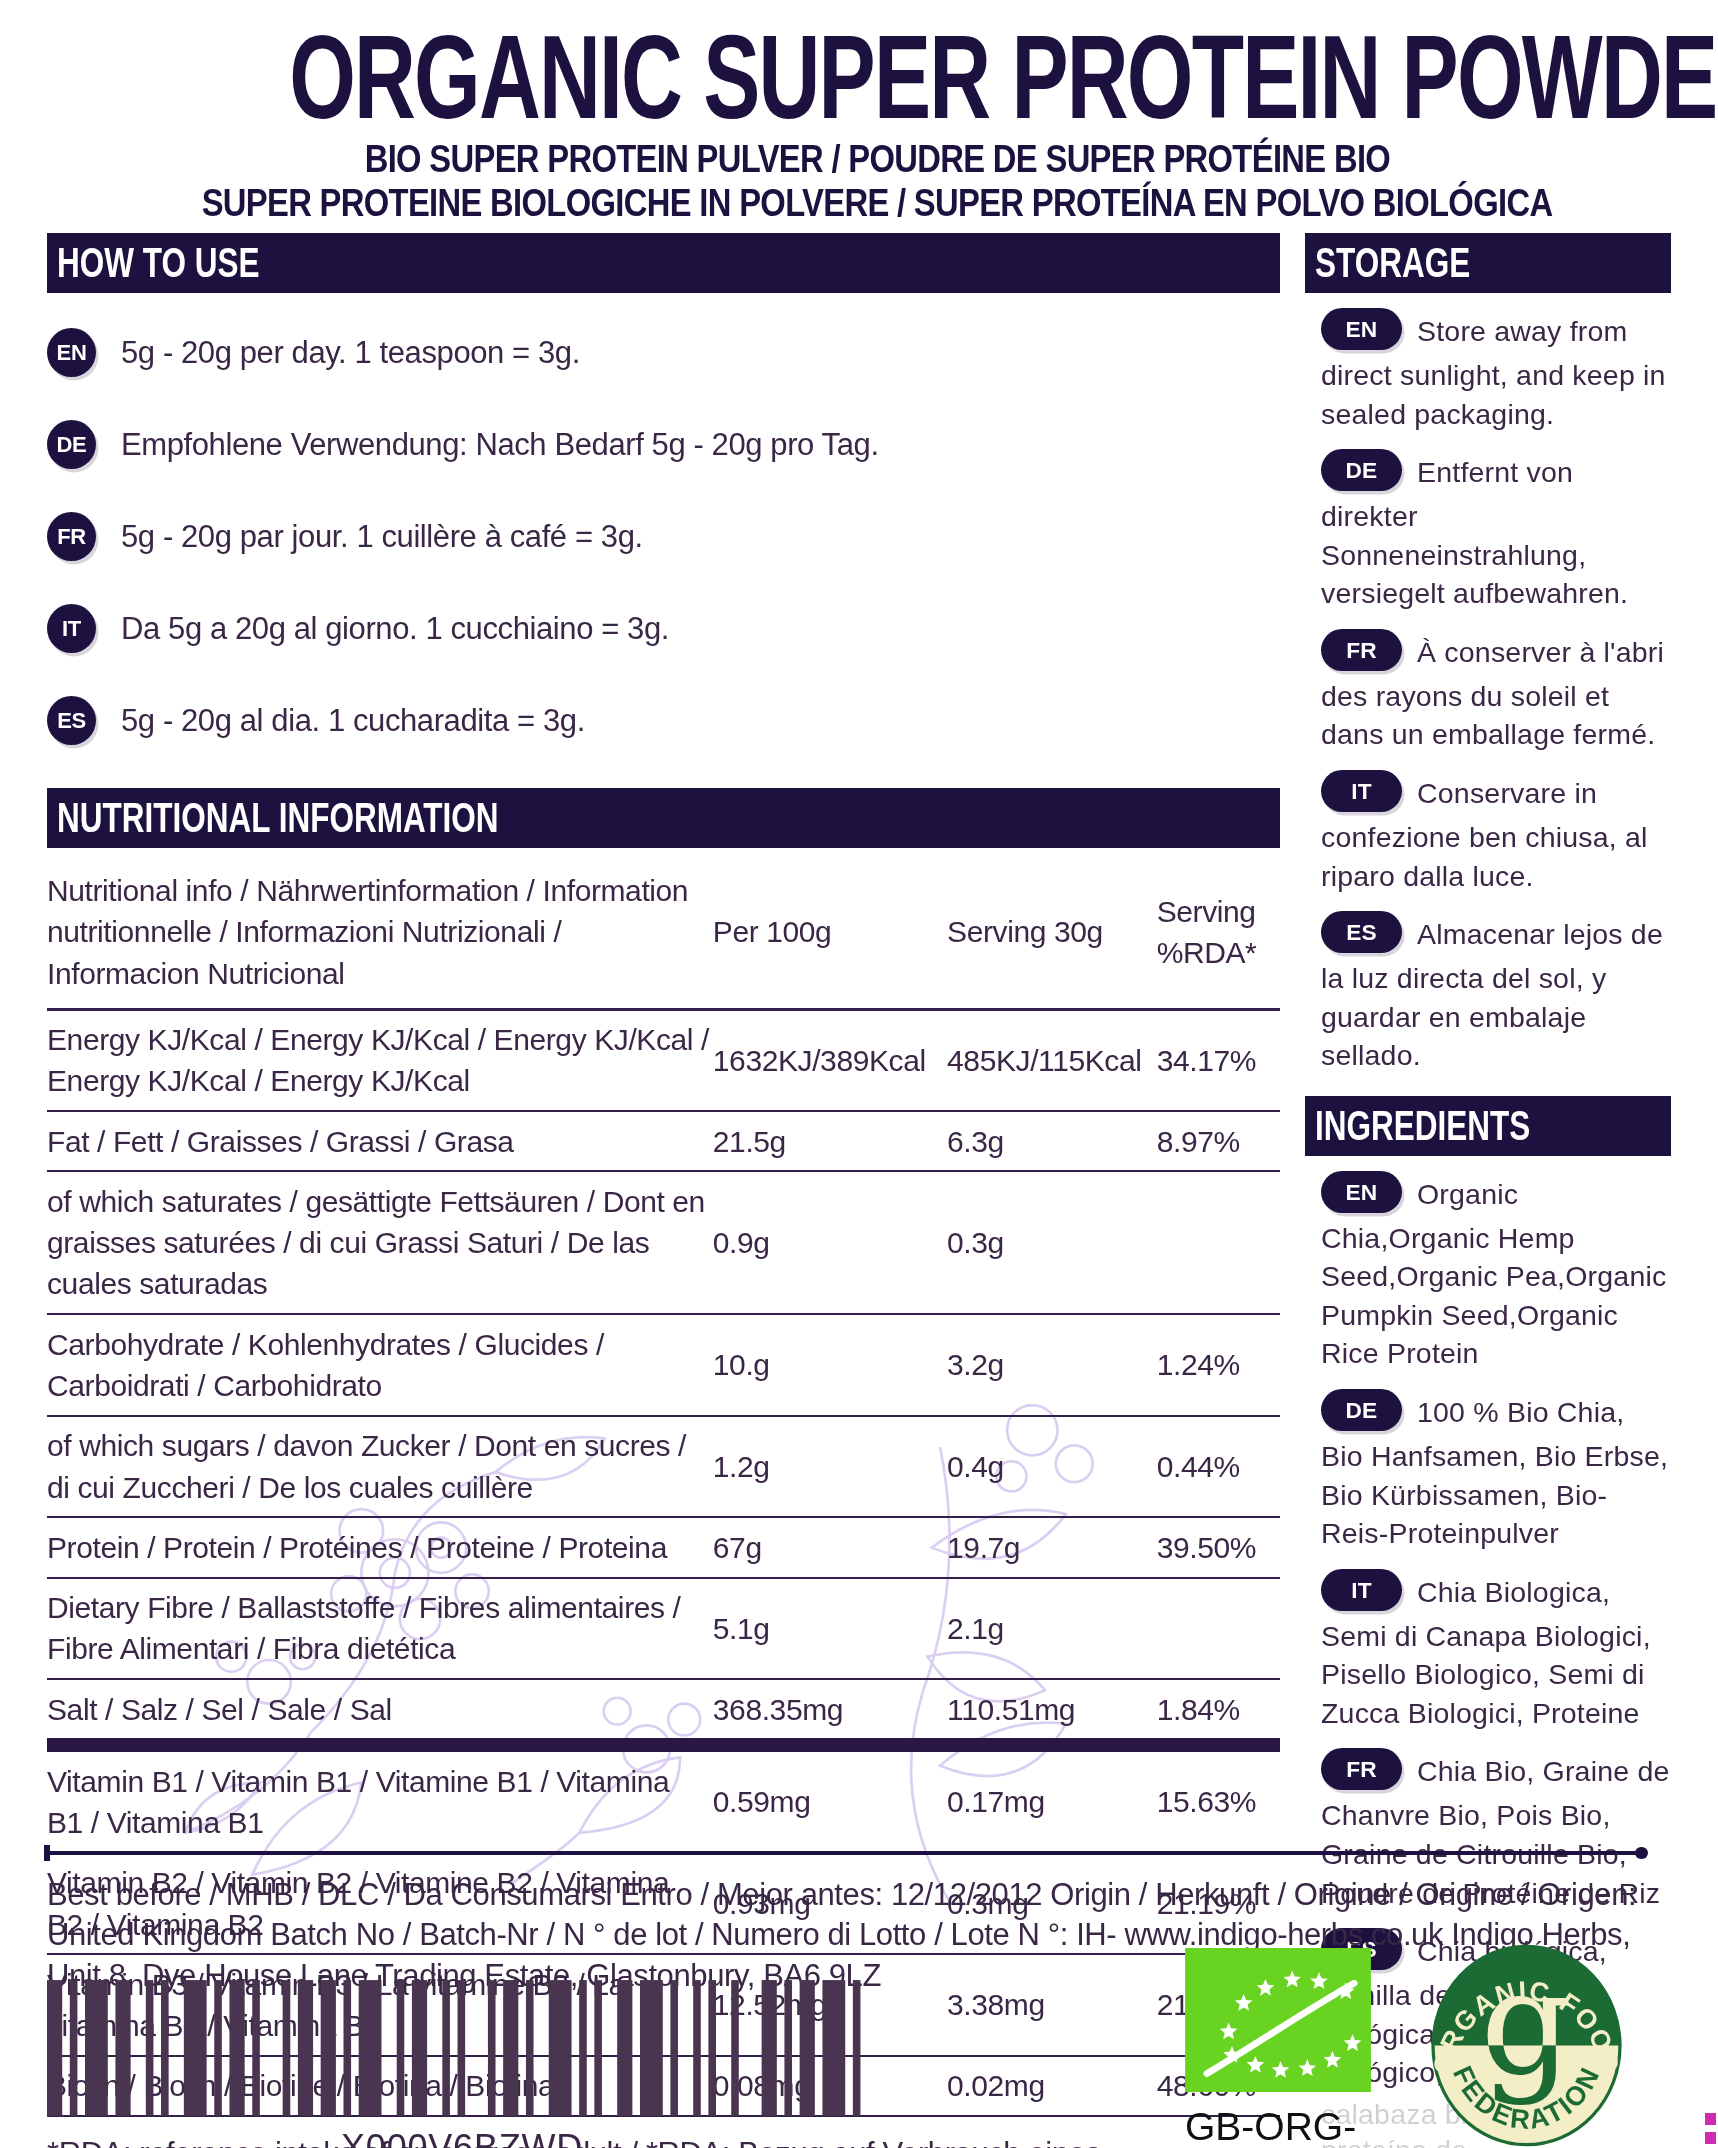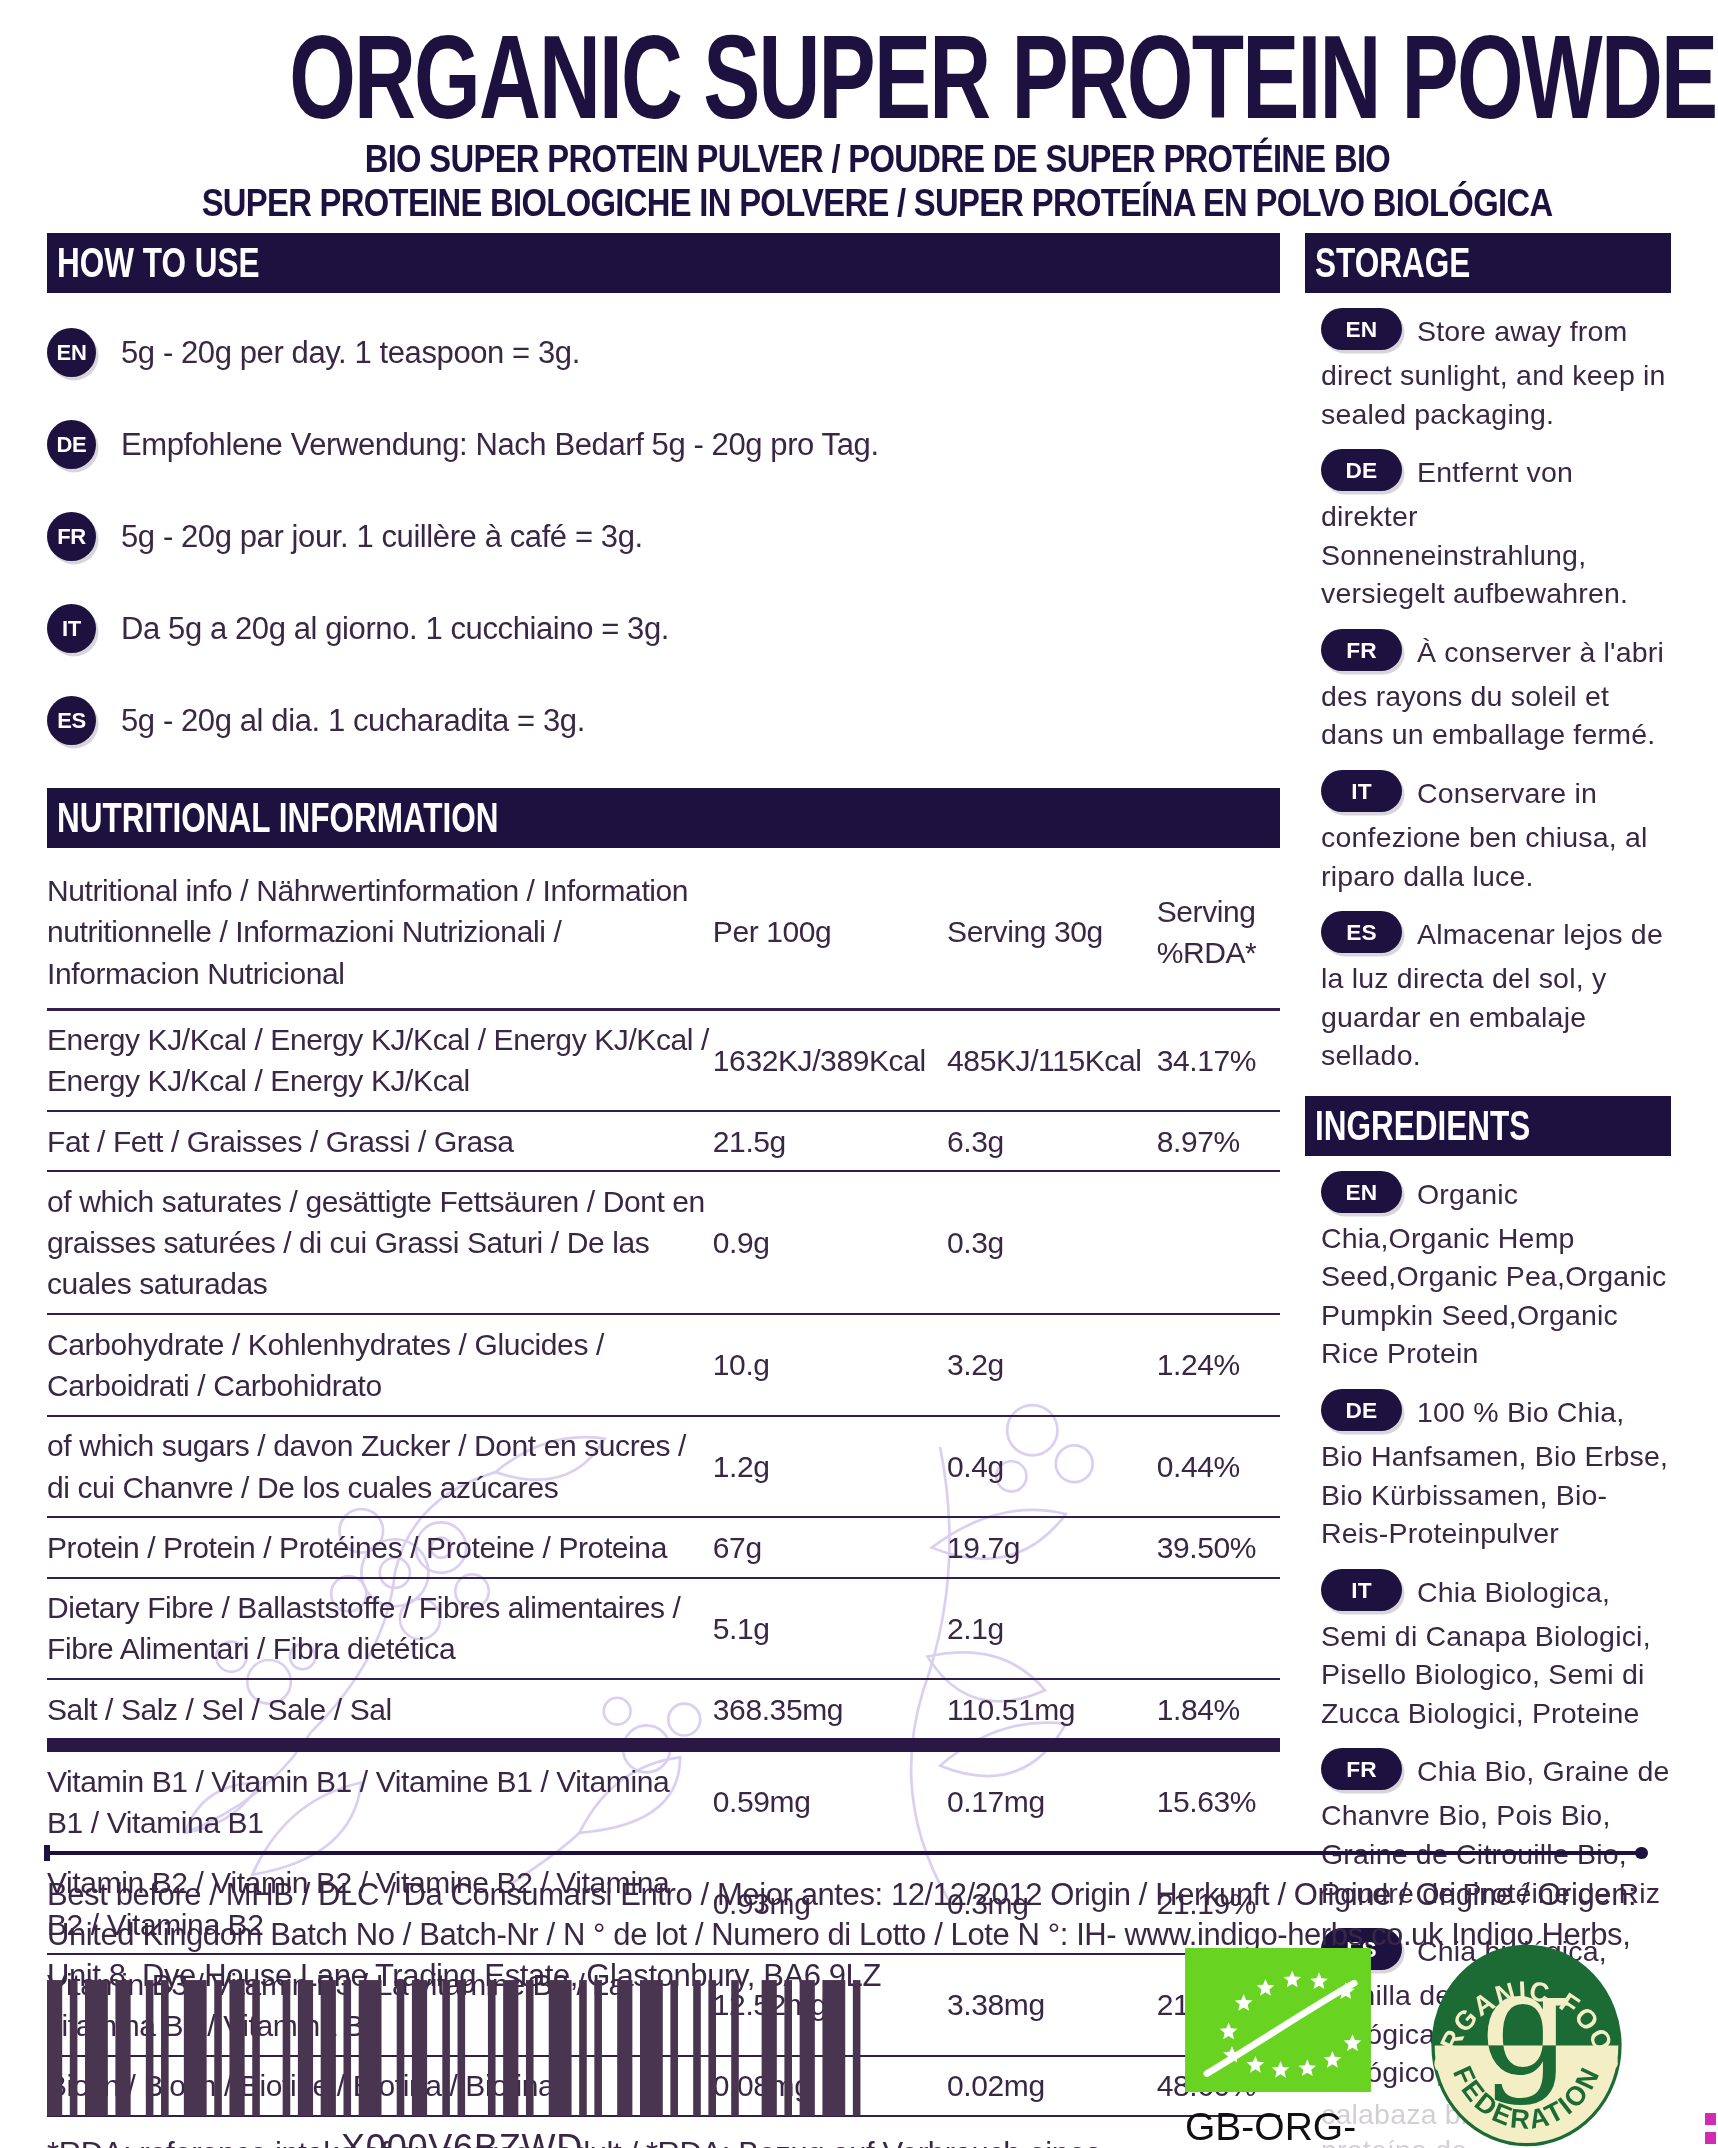--- a/index.html
+++ b/index.html
@@ -172,21 +172,21 @@
                 <td>0.3g</td>
                 <td class="rda"></td>
             </tr>
             <tr>
               <td>Carbohydrate / Kohlenhydrates / Glucides / Carboidrati / Carbohidrato</td>
                 <td>10.g</td>
                 <td>3.2g</td>
                 <td class="rda">1.24%</td>
             </tr>
             <tr>
-              <td>of which sugars / davon Zucker / Dont en sucres / di cui Chanvre / De los cuales azúcares</td>
+              <td>of which sugars / davon Zucker / Dont en sucres / di cui Zuccheri / De los cuales cuillère</td>
                 <td>1.2g</td>
                 <td>0.4g</td>
                 <td class="rda">0.44%</td>
             </tr>
             <tr>
               <td>Protein / Protein / Protéines / Proteine / Proteina</td>
                 <td>67g</td>
                 <td>19.7g</td>
                 <td class="rda">39.50%</td>
             </tr>

